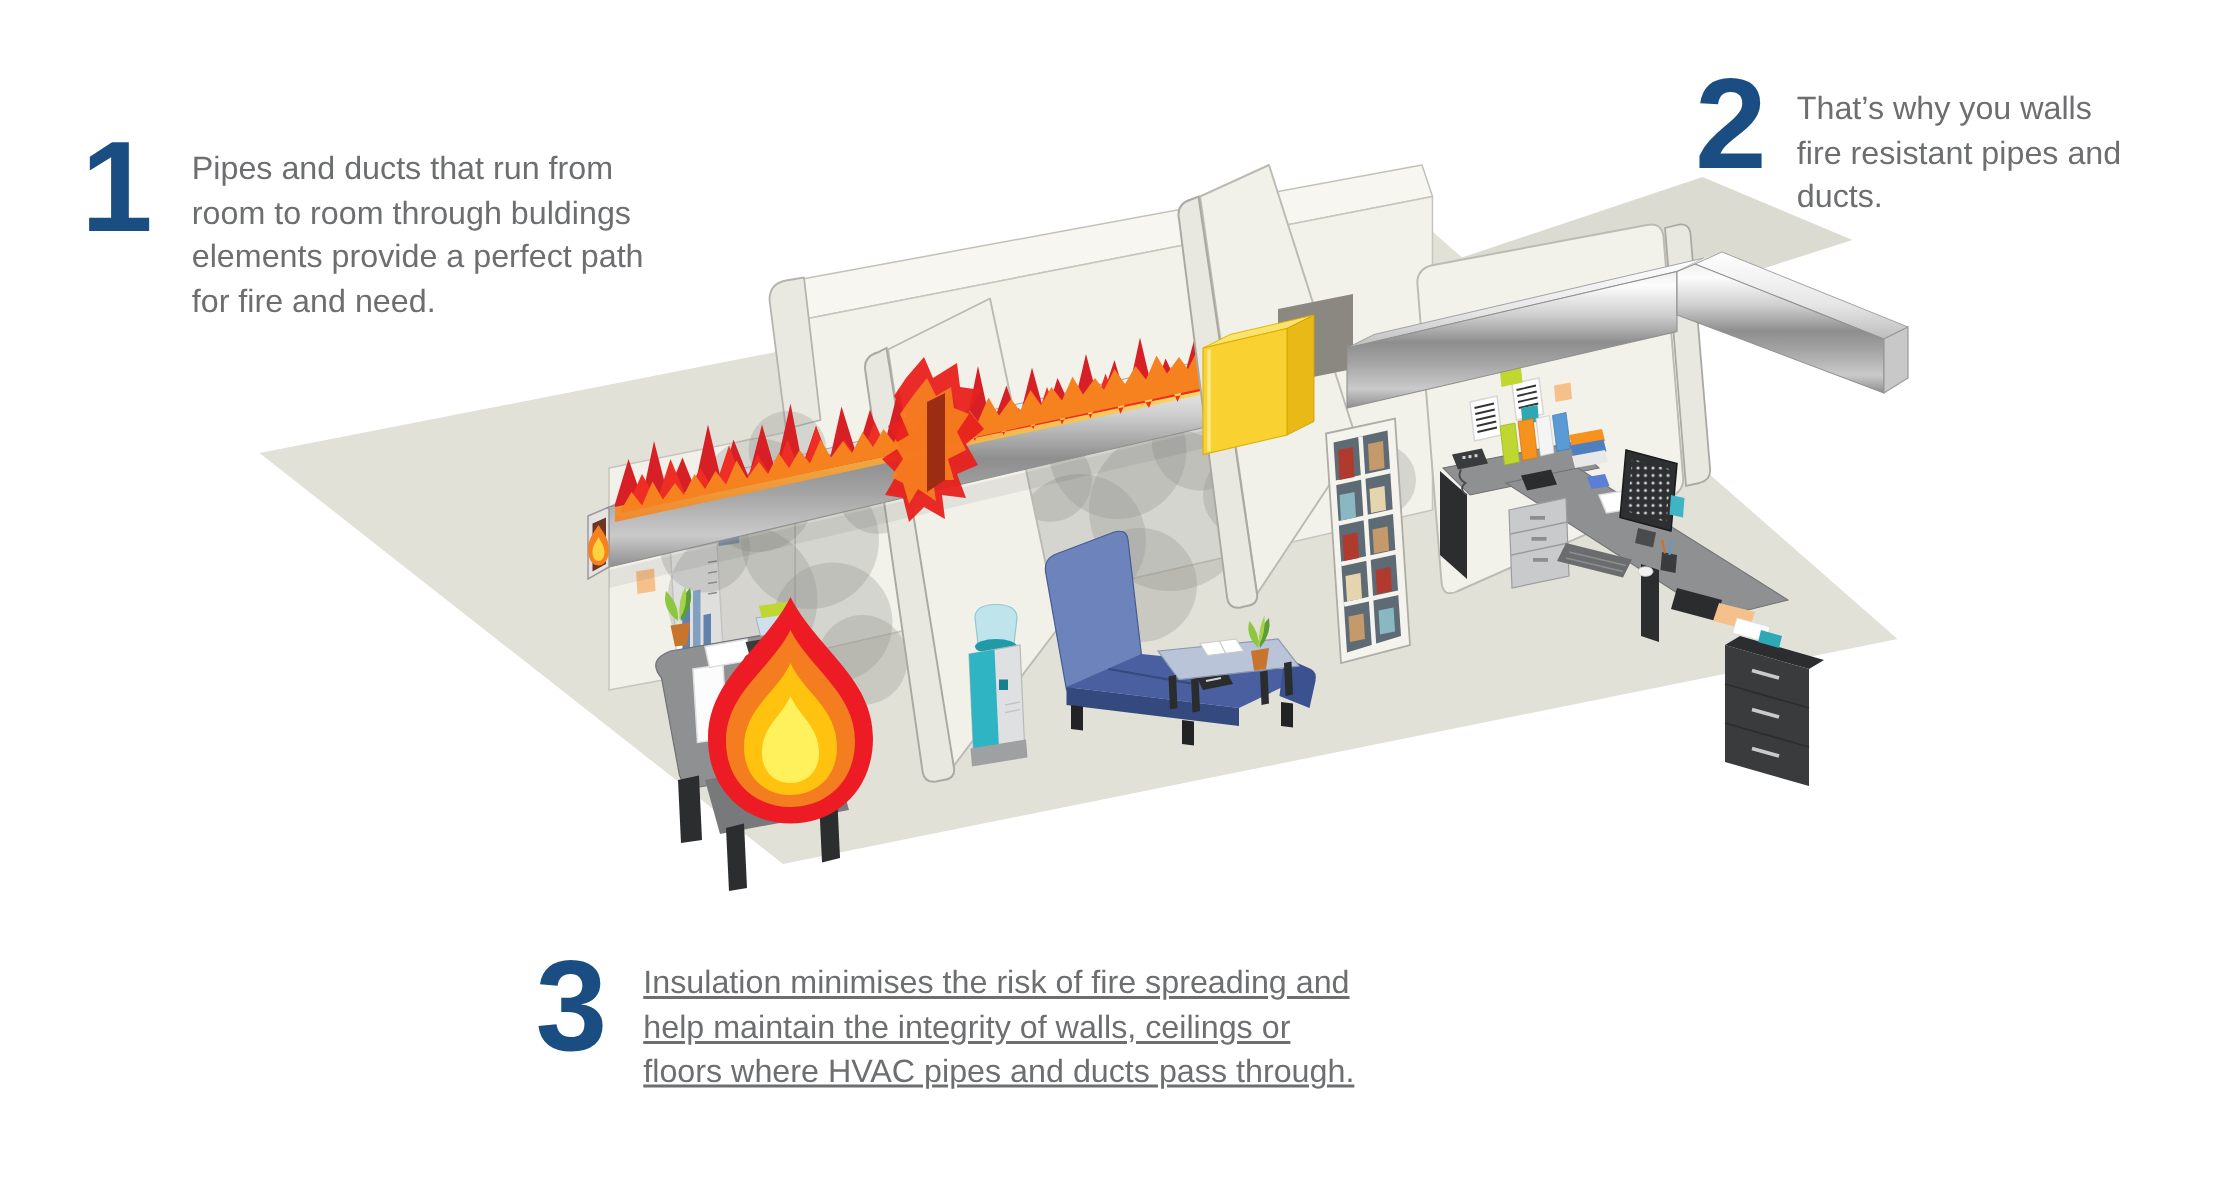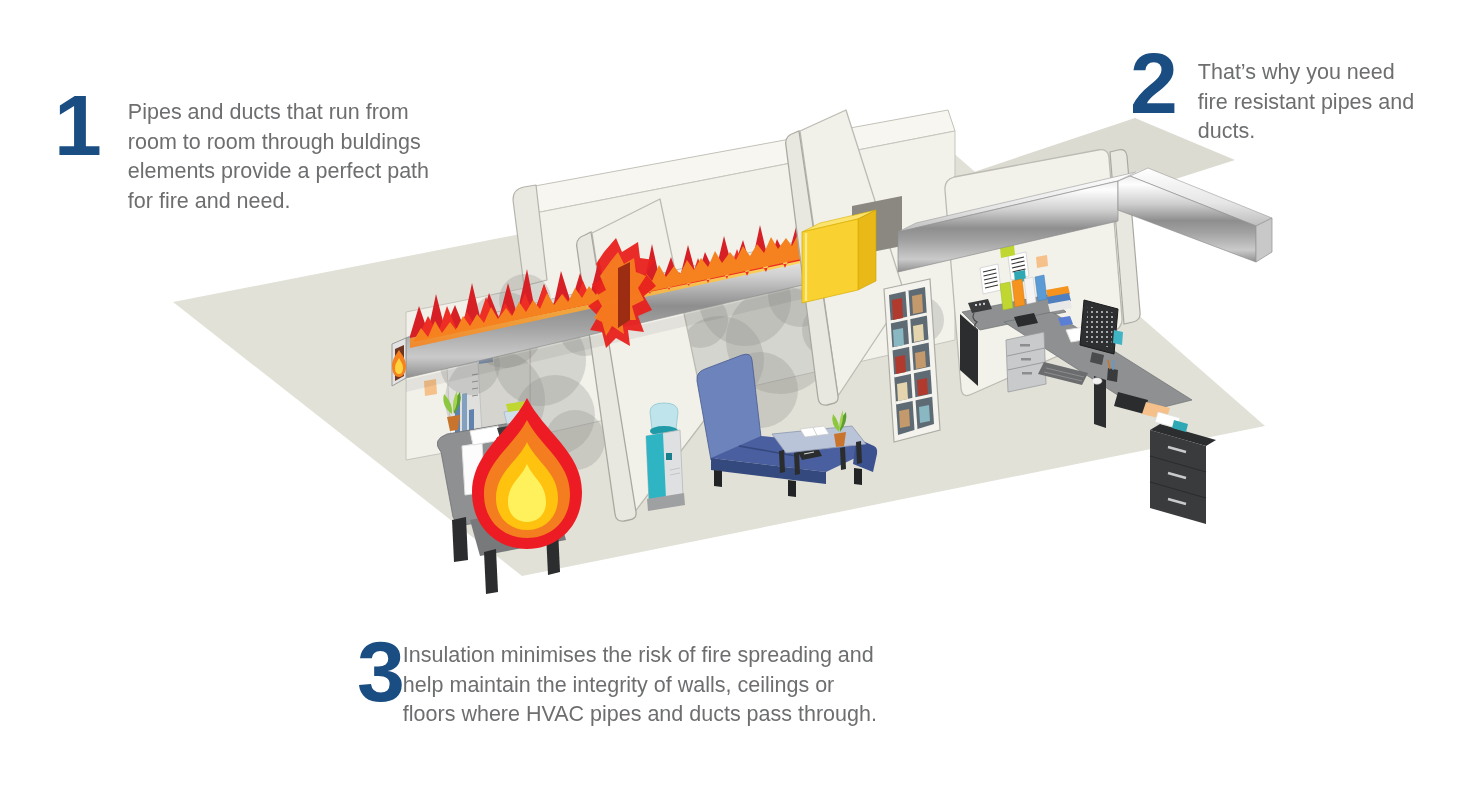--- a/index.html
+++ b/index.html
@@ -7,21 +7,21 @@
           font-family:"Liberation Sans",sans-serif;}
   #scene{position:absolute;left:0;top:0;}
   .step{position:absolute;display:flex;align-items:flex-start;}
   .step-number{font-size:86px;font-weight:600;color:#1a4d82;line-height:0.78;letter-spacing:-2px;}
   .step-text{font-size:21.5px;color:#6d6e70;line-height:1.375;white-space:pre-line;}
   #step-1{left:54px;top:92px;}
   #step-1 .step-text{margin-left:28px;margin-top:6px;width:360px;}
   #step-2{left:1130px;top:50px;}
   #step-2 .step-text{margin-left:22px;margin-top:8px;width:260px;}
   #step-3{left:357px;top:638px;}
-  #step-3 .step-text{margin-top:3px;width:540px;}
+  #step-3 .step-text{margin-left:26px;margin-top:3px;width:540px;text-decoration:underline;}
 </style>
 </head>
 <body>
 
 <div id="canvas">
 
 <svg id="scene" width="1477" height="789" viewBox="0 0 1477 789">
   <defs>
     <linearGradient id="gradDuct" x1="0" y1="0" x2="0" y2="1">
       <stop offset="0" stop-color="#eeeeee"></stop>
@@ -354,21 +354,21 @@
   <div class="step" id="step-1">
     <div class="step-number">1</div>
     <div class="step-text">Pipes and ducts that run from
 room to room through buldings
 elements provide a perfect path
 for fire and need.</div>
   </div>
 
   <div class="step" id="step-2">
     <div class="step-number">2</div>
-    <div class="step-text">That’s why you need
+    <div class="step-text">That’s why you walls
 fire resistant pipes and
 ducts.</div>
   </div>
 
   <div class="step" id="step-3">
     <div class="step-number">3</div>
     <div class="step-text">Insulation minimises the risk of fire spreading and
 help maintain the integrity of walls, ceilings or
 floors where HVAC pipes and ducts pass through.</div>
   </div>

